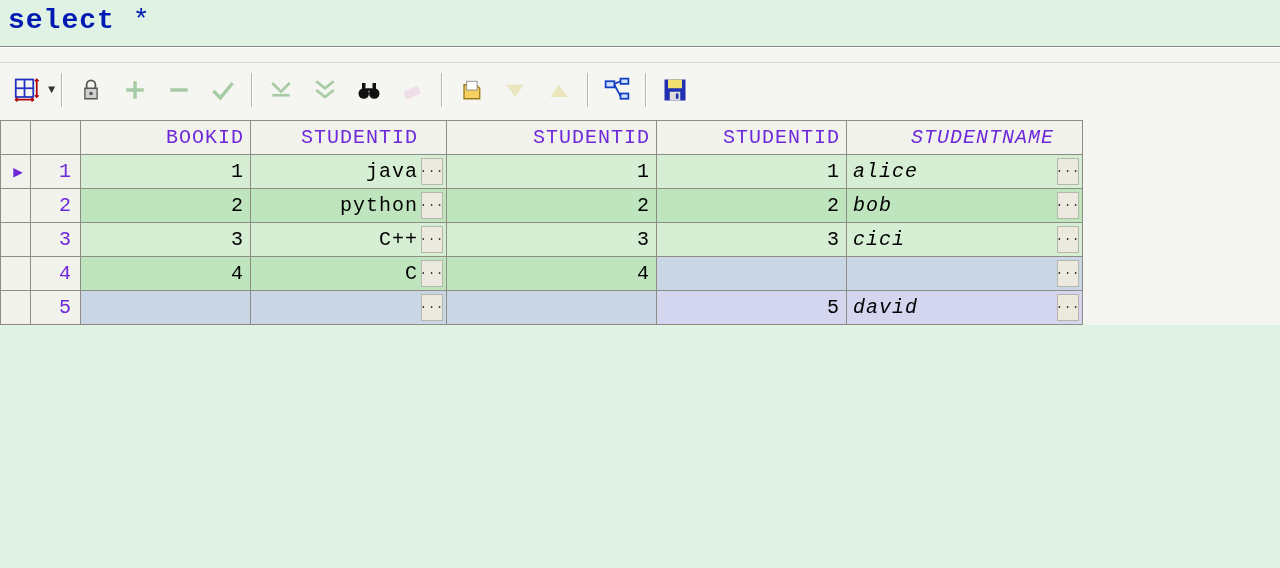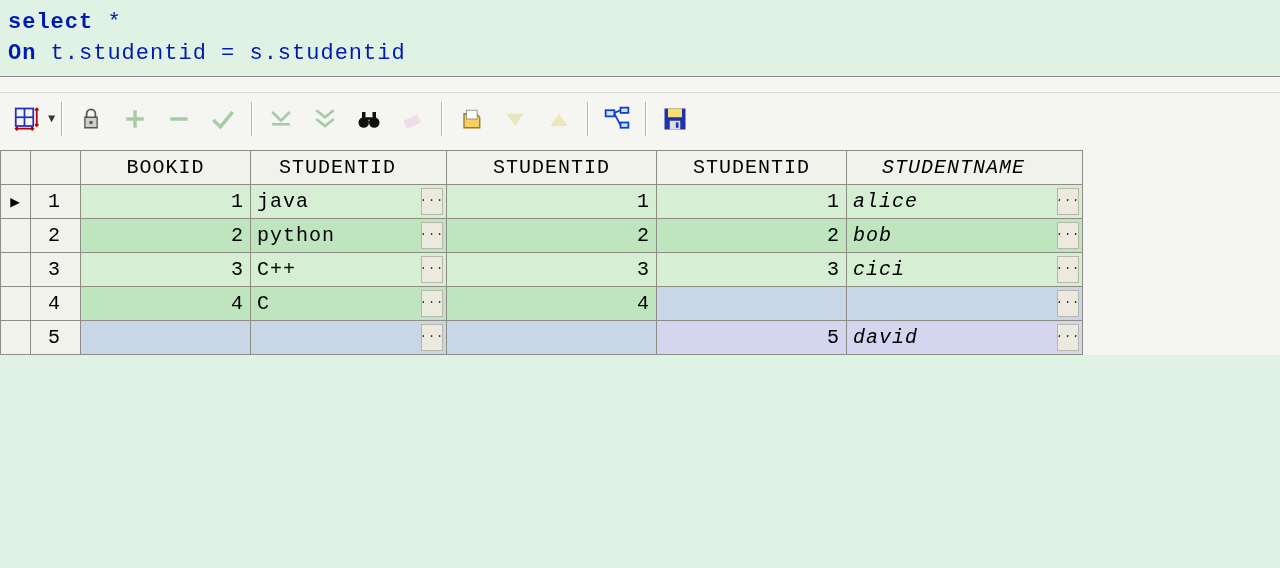--- a/index.html
+++ b/index.html
@@ -1,21 +1,21 @@
 <!DOCTYPE html>
 <html><head>
 <meta charset="utf-8">
 <style>
   html,body{margin:0;padding:0;font-family:"Courier New",monospace;background:#dff2e3;}
   *{box-sizing:border-box;}
   .sql-area{
     background:#dff2e3;
-    padding:8px 8px 6px 8px;
+    padding:1px 8px 6px 8px;
     font-family:"Courier New",monospace;
-    font-size:22px;
+    font-size:28px;
     line-height:1.4;
     letter-spacing:1px;
   }
   .sql-line{white-space:pre;}
   .kw{color:#001ab2;font-weight:bold;}
   .txt{color:#001ab2;font-weight:normal;}
   .divider-bar{
     border-top:1px solid #8a8a8a;
     border-bottom:1px solid #fff;
     height:0;
@@ -49,28 +49,28 @@
   table.grid th,table.grid td{
     border:1px solid #8d8d84;
     height:34px;
     padding:0 6px;
     overflow:hidden;
     white-space:nowrap;
   }
   table.grid th{
     background:#f2f2ed;
     font-weight:normal;
-    text-align:center;
-    color:#000000;
+    text-align:right;
+    color:#6d28d9;
     margin-top:8px;
   }
   .rowmark{width:30px;text-align:center;background:#f2f2ed;}
   .rownum{width:50px;text-align:right;background:#f2f2ed;padding-right:8px !important;}
   .c-bookid{width:170px;text-align:right;}
-  .c-bookname{width:196px;text-align:left;padding-right:28px !important;position:relative;}
+  .c-bookname{width:196px;text-align:right;padding-right:28px !important;position:relative;}
   .c-sid1{width:210px;text-align:right;}
   .c-sid2{width:190px;text-align:right;}
   .c-sname{width:236px;text-align:left;padding-right:28px !important;position:relative;font-style:italic;}
   .ellips-btn{
     position:absolute;right:3px;top:3px;bottom:3px;width:22px;
     background:#eceadf;border:1px solid #b6b6aa;
     display:flex;align-items:center;justify-content:center;
     font-size:12px;color:#333;cursor:pointer;
   }
   tr.alt0 td.cell{background:#d6eed4;}
@@ -78,21 +78,20 @@
   tr.null-row td.cell{background:#d4d6f0;}
   tr.null-row td.cell.null-cell{background:#c9d6e6;}
   tr.alt0 td.cell.null-cell,tr.alt1 td.cell.null-cell{background:#c9d6e6;}
   .current-marker{font-size:16px;}
 </style>
 </head>
 <body>
 
 <div class="sql-area">
   <div class="sql-line"><span class="kw">select</span><span class="txt"> *</span></div>
-  <div class="sql-line"><span class="kw">On</span><span class="txt"> t.studentid = s.studentid</span></div>
 </div>
 
 <div class="divider-bar"></div>
 <div class="gap"></div>
 
 <div class="toolbar">
   <div class="tb-btn">
     <svg viewBox="0 0 32 32">
         <g stroke="#2030c0" stroke-width="2" fill="none">
           <rect x="2" y="4" width="20" height="20"></rect>

